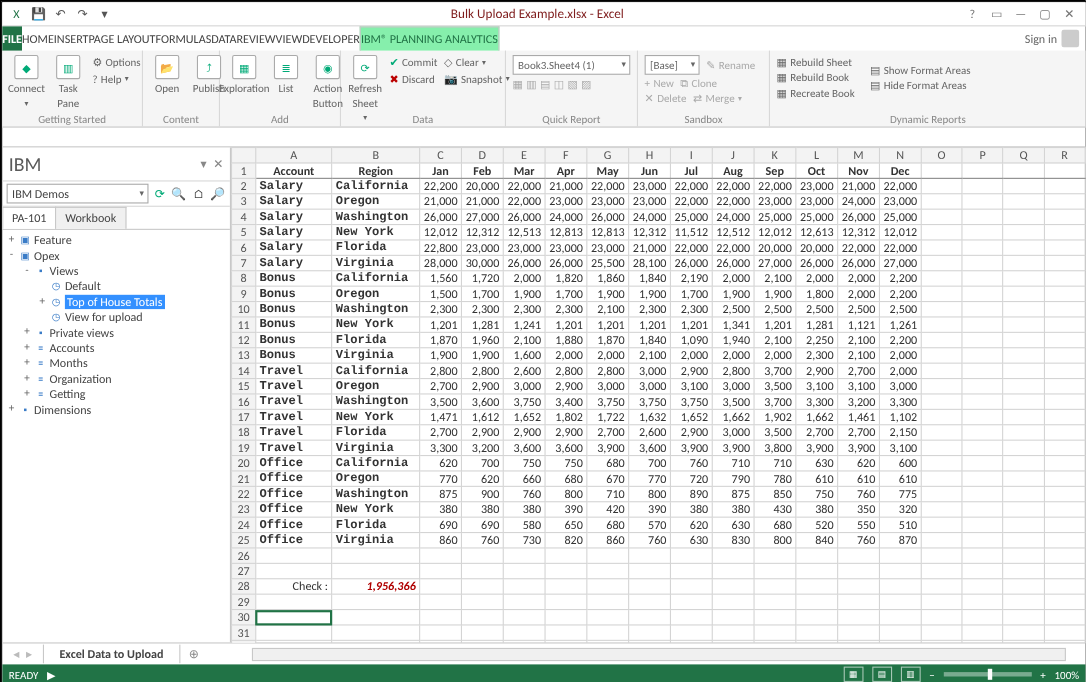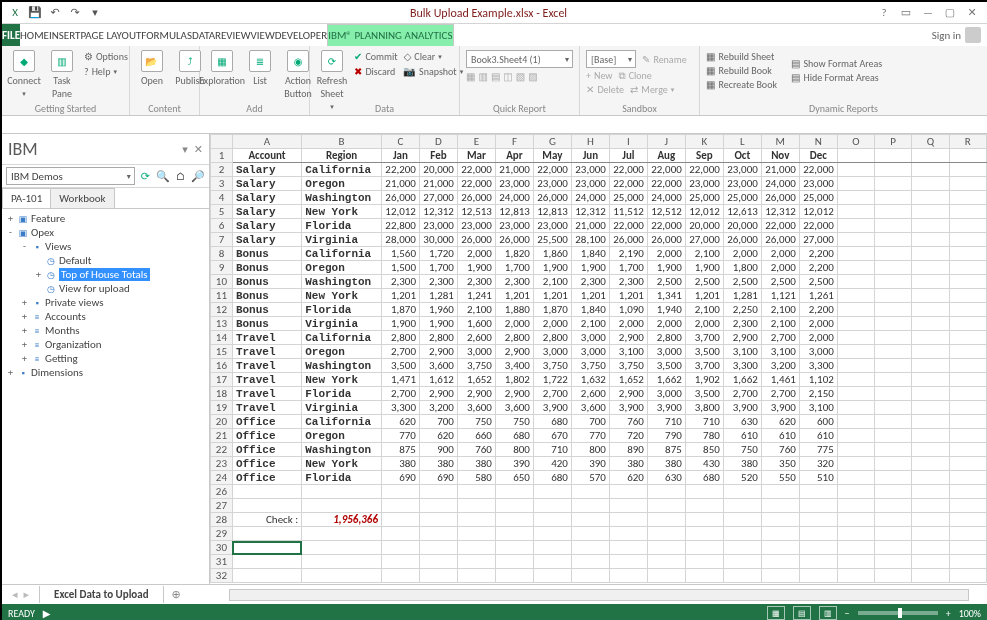--- a/index.html
+++ b/index.html
@@ -904,20 +904,41 @@
               <td>680</td>
               <td>520</td>
               <td>550</td>
               <td>510</td>
               <td></td>
               <td></td>
               <td></td>
               <td></td>
             </tr>
             <tr>
+              <th class="rowh">25</th>
+              <td class="txt bold">Office</td>
+              <td class="txt bold">Virginia</td>
+              <td>860</td>
+              <td>760</td>
+              <td>730</td>
+              <td>820</td>
+              <td>860</td>
+              <td>760</td>
+              <td>630</td>
+              <td>830</td>
+              <td>800</td>
+              <td>840</td>
+              <td>760</td>
+              <td>870</td>
+              <td></td>
+              <td></td>
+              <td></td>
+              <td></td>
+            </tr>
+            <tr>
               <th class="rowh">26</th>
               <td class=""></td>
               <td class=""></td>
               <td class=""></td>
               <td class=""></td>
               <td class=""></td>
               <td class=""></td>
               <td class=""></td>
               <td class=""></td>
               <td class=""></td>

